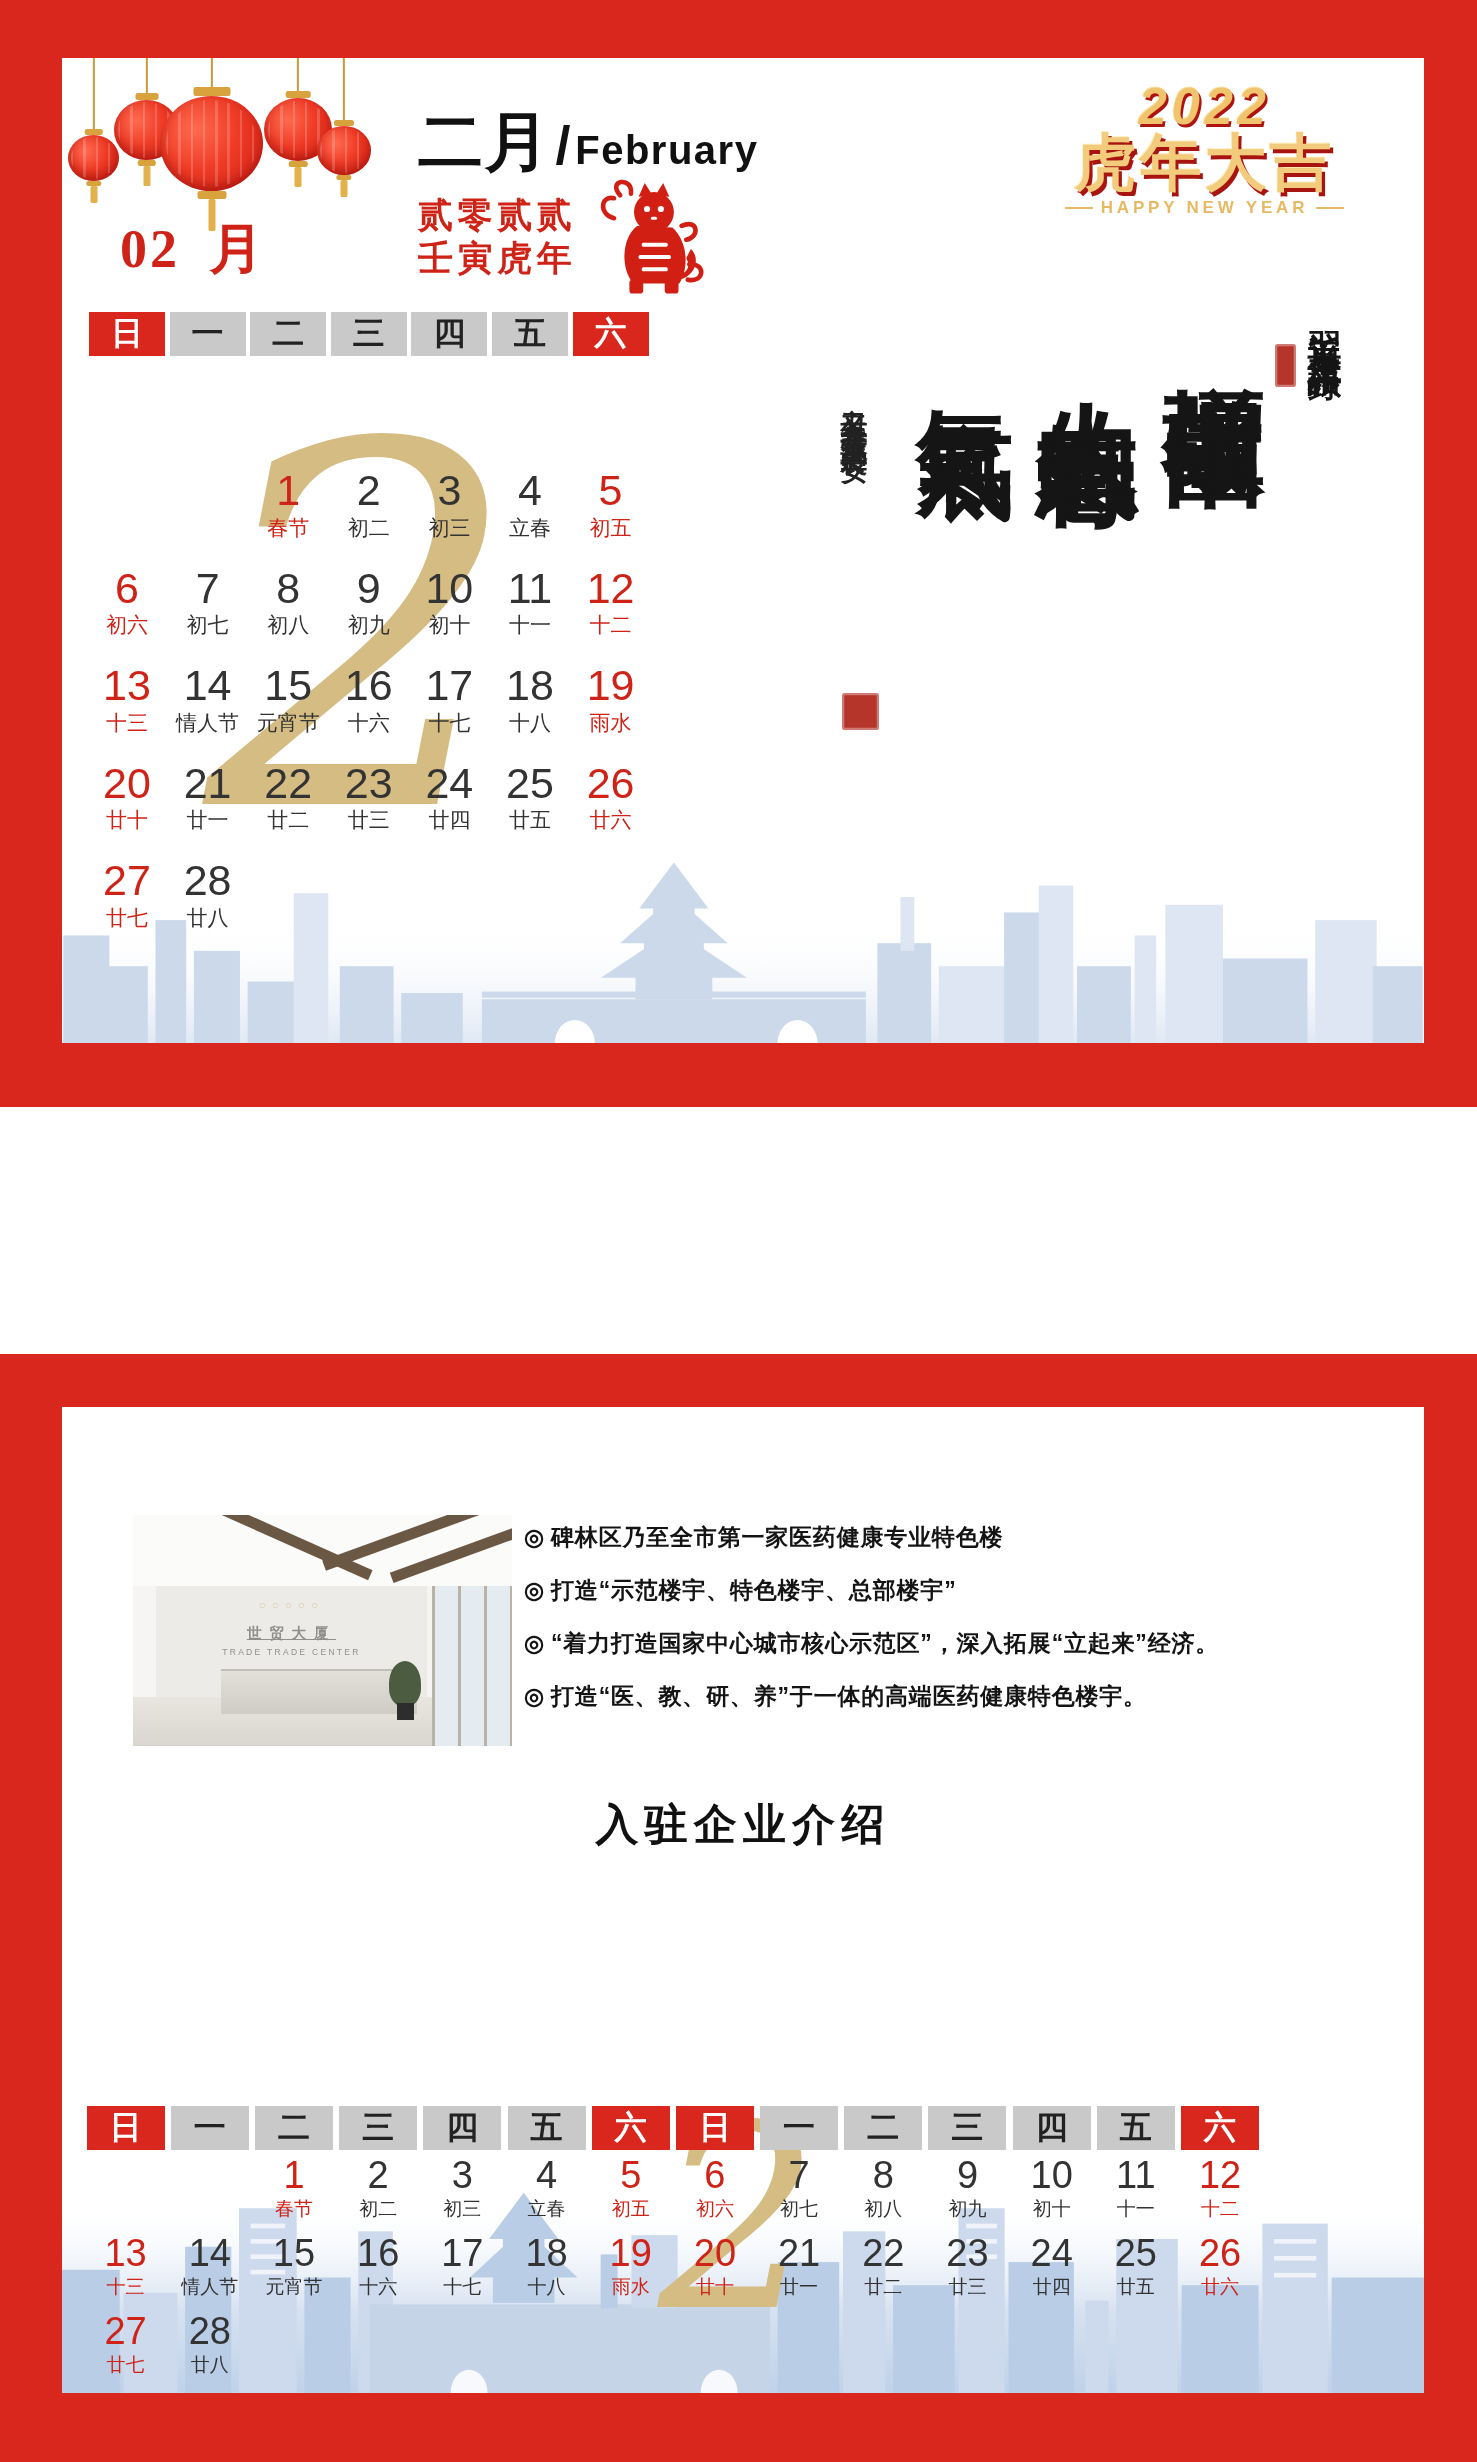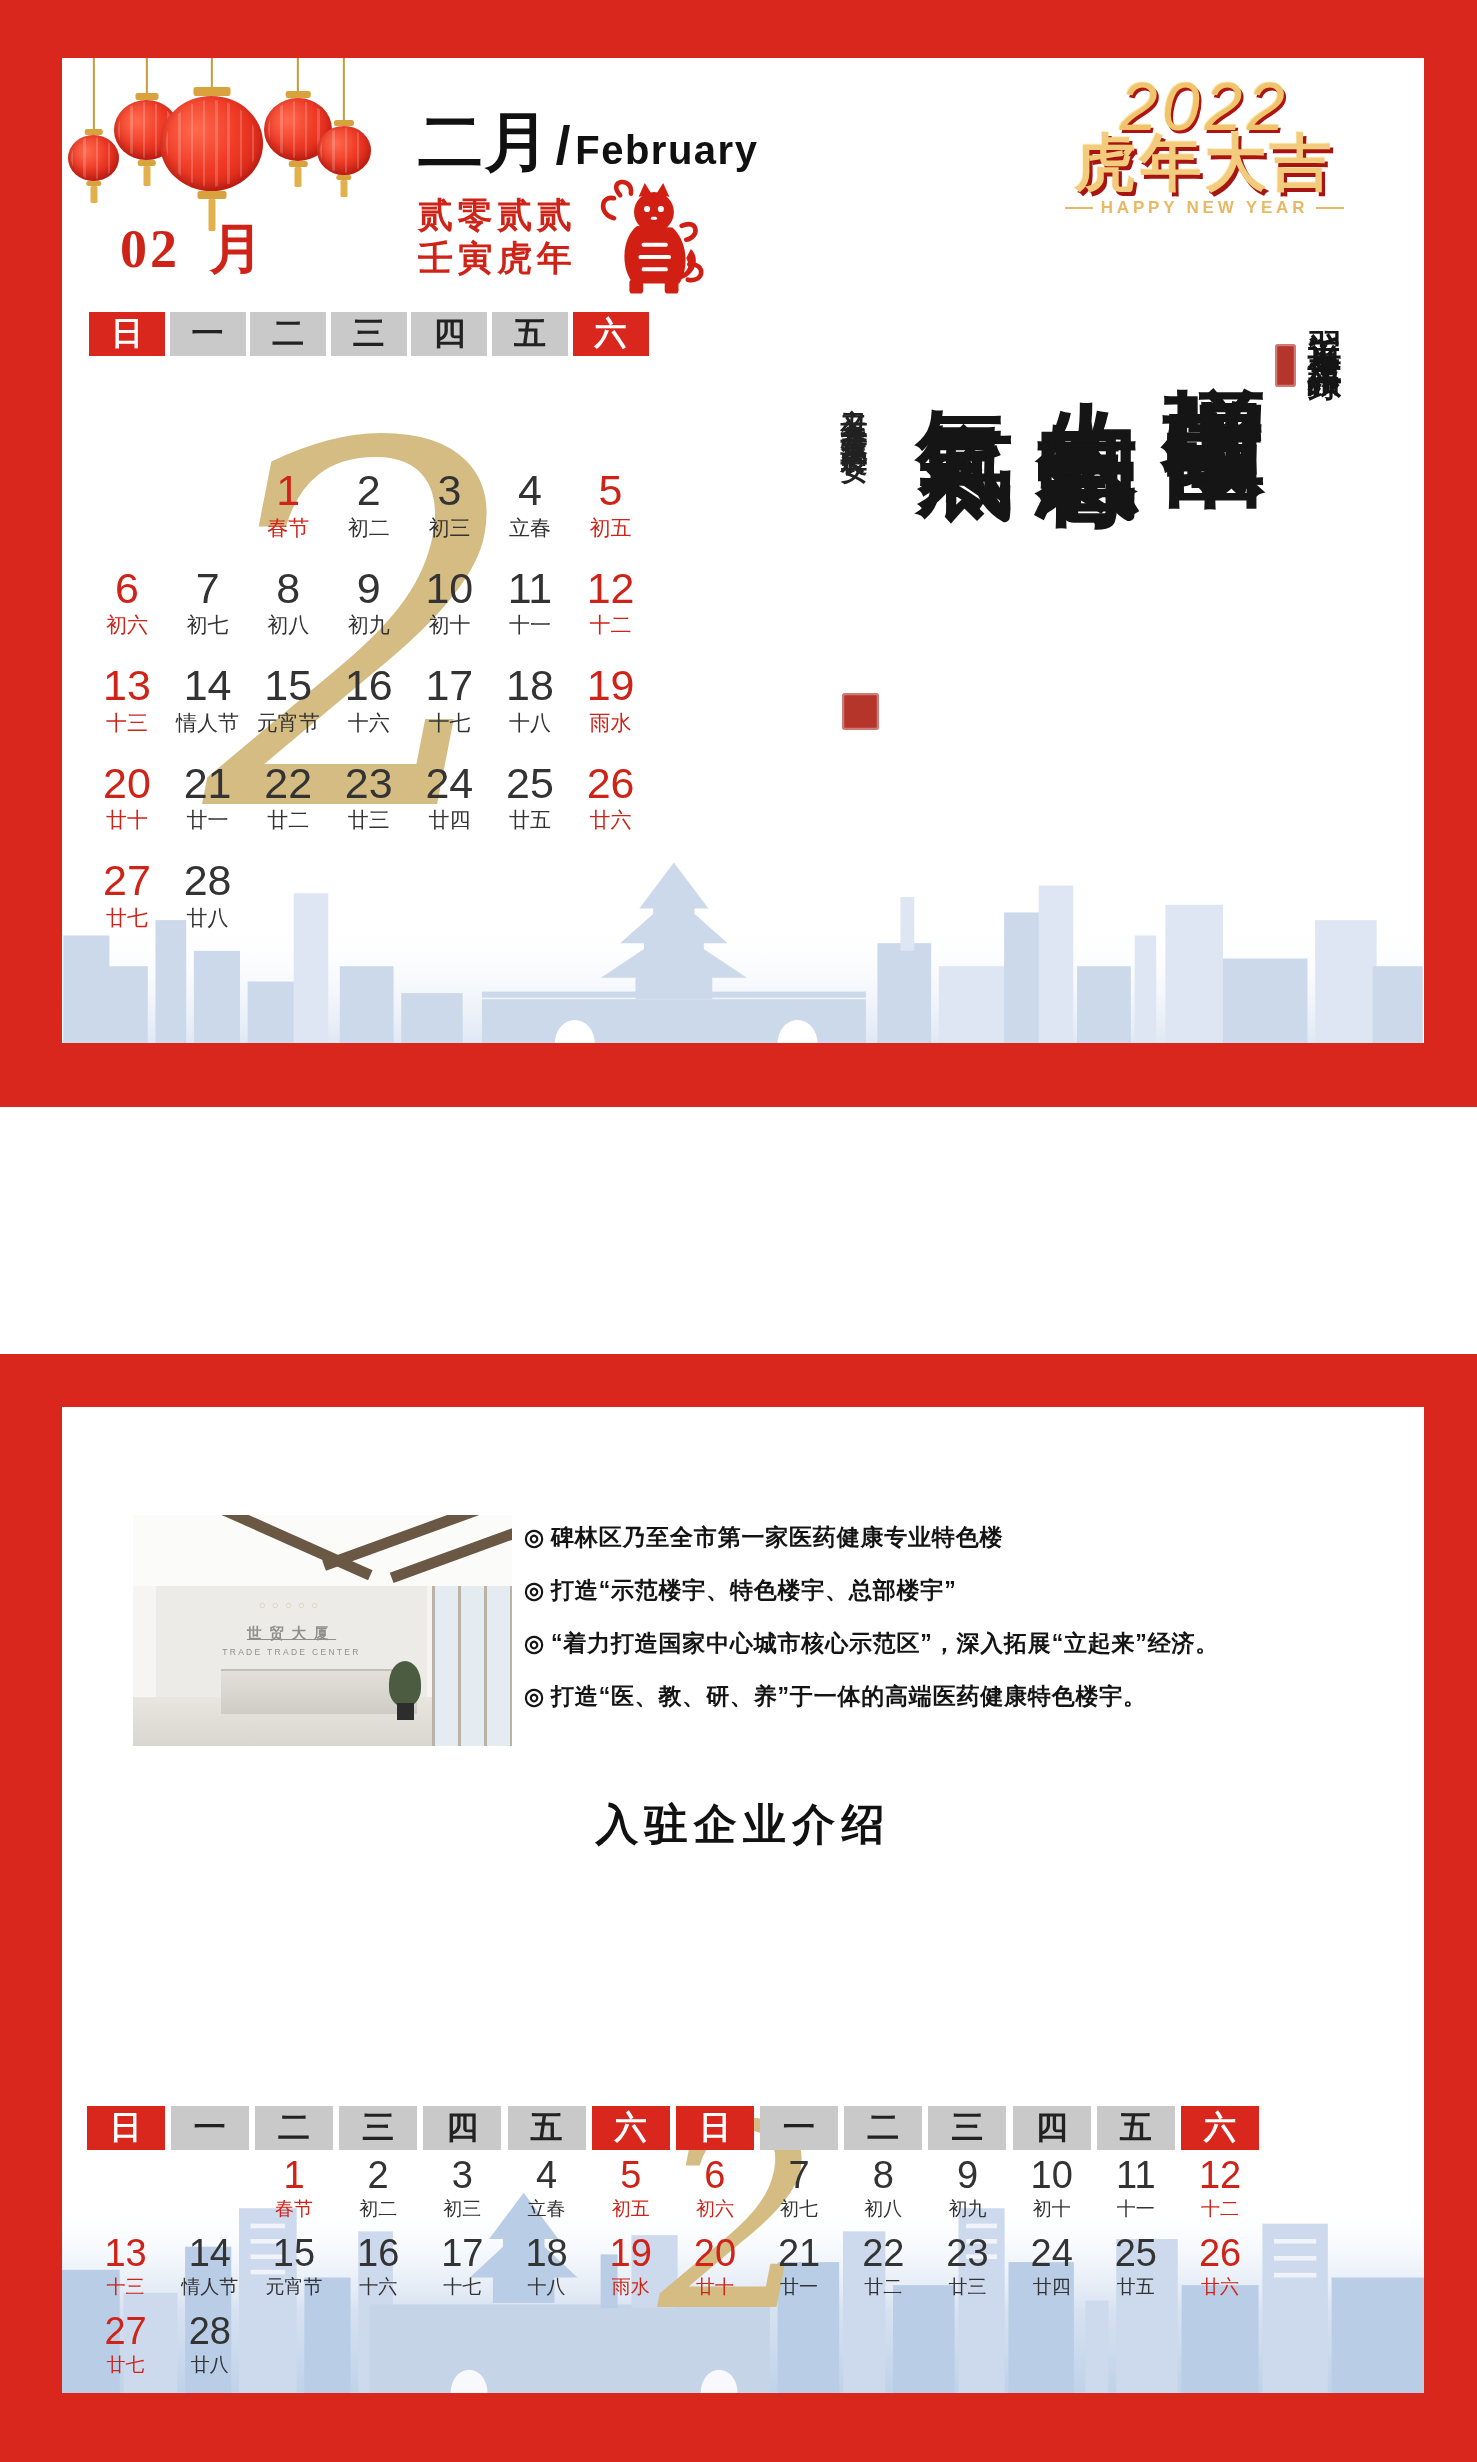--- a/index.html
+++ b/index.html
@@ -27,21 +27,21 @@
   .month-big{position:absolute;left:58px;top:155px;font-family:"Liberation Serif",serif;
      font-weight:bold;font-size:54px;color:#cf2318;letter-spacing:3.1px;}
   .month-big .unit{margin-left:29px;}
   .title-line{position:absolute;left:356px;top:40px;color:#111;white-space:nowrap;}
   .title-line .cn{font-size:65px;font-weight:900;letter-spacing:1.5px;}
   .title-line .sep{font-size:54px;font-weight:700;margin:0 4.6px;}
   .title-line .en{font-size:40px;font-weight:900;letter-spacing:1.5px;}
   .era{position:absolute;left:356px;top:135px;color:#cf2318;font-weight:900;font-size:35px;line-height:43px;letter-spacing:4.6px;}
   .tiger{position:absolute;left:529px;top:114px;width:119px;height:127px;}
   .badge{position:absolute;left:977px;top:14px;width:331px;text-align:center;}
-  .badge .y{font-size:68px;font-weight:400;font-style:italic;color:#f0c46c;
+  .badge .y{font-size:51px;font-weight:700;font-style:italic;color:#f0c46c;
      text-shadow:2.3px 3.1px 0 #b01410,-0.8px -0.8px 0 #fbe7ae;line-height:69px;letter-spacing:4.6px;}
   .badge .m{font-size:62px;font-weight:900;color:#f2cb7c;
      text-shadow:3.1px 3.8px 0 #a81511,-0.8px -1.5px 0 #fdeec0;line-height:66px;letter-spacing:3.1px;margin-top:-10.8px;}
   .badge .s{font-size:17px;font-weight:bold;color:#e7b963;letter-spacing:3.8px;margin-top:1.5px;}
   .badge .s .bar{display:inline-block;width:28px;height:2.3px;background:#e7b963;vertical-align:middle;margin:0 7.7px;}
 
   
   .weekrow{position:absolute;display:grid;z-index:3;}
   .week-top{left:27px;top:254px;grid-template-columns:repeat(7,76px);gap:4.6px;}
   .week-strip{left:24.6px;top:699px;grid-template-columns:repeat(14,78px);gap:6.2px;}

